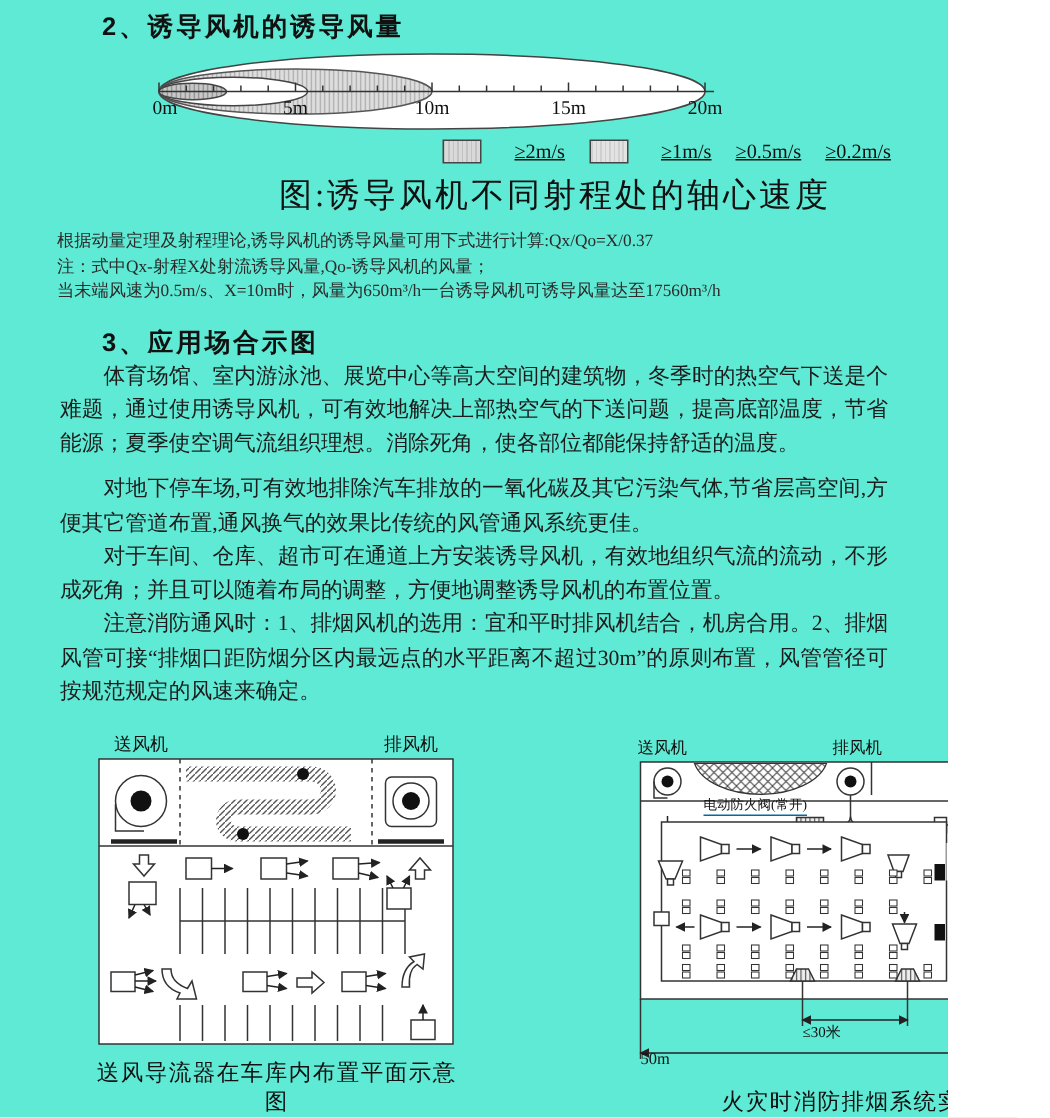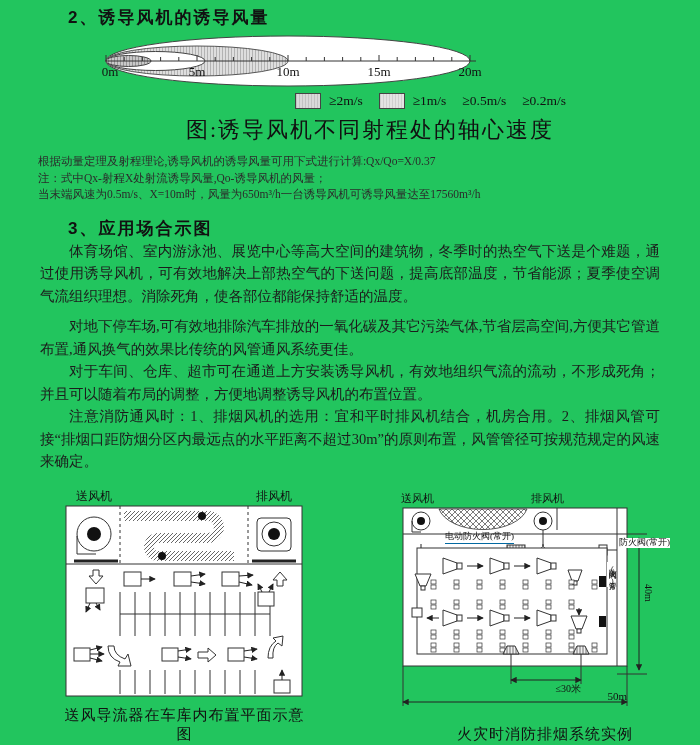--- a/index.html
+++ b/index.html
@@ -1,43 +1,43 @@
 <!DOCTYPE html>
 <html><head>
 <meta charset="utf-8">
 <style>
   html,body{margin:0;padding:0;background:#fff;}
-  .doc{position:relative;width:700px;height:745px;background:#22c55e;overflow:hidden;
+  .doc{position:relative;width:632px;height:745px;background:#5eead4;overflow:hidden;
        font-family:"Liberation Serif","DejaVu Serif",serif;color:#1a1a1a;}
   .h-sec{font-family:"Liberation Sans","DejaVu Sans",sans-serif;font-weight:bold;
          font-size:17px;letter-spacing:2px;color:#111;}
   #h2{margin:6px 0 0 68px;}
   #h3{margin:14px 0 0 68px;}
   .jet-wrap{margin:2px 16px 0 98px;width:384px;height:60px;}
   .legend{display:flex;align-items:center;gap:16px;margin:2px 0 0 295px;
           font-size:13.5px;color:#111;}
-  .lg-item{display:flex;align-items:center;gap:8px;}
+  .lg-item{display:flex;align-items:center;gap:22px;text-decoration:underline;}
   .lg-box{width:24px;height:14px;border:1px solid #444;
           background:repeating-linear-gradient(90deg,#c2c2c2 0 1px,#d9d9d9 1px 3px);}
   .lg-box.b2{background:repeating-linear-gradient(90deg,#cfcfcf 0 1px,#e3e3e3 1px 3px);}
   .cap-top{margin:6px 0 0 40px;width:660px;text-align:center;font-size:22px;
            letter-spacing:2px;color:#111;}
   .notes{margin:8px 0 0 38px;width:630px;font-size:11.5px;line-height:1.45;color:#2b2b2b;}
   .body-p{margin:0 40px;font-size:14.5px;line-height:1.55;text-align:justify;
           text-indent:2em;color:#1c1c1c;}
   .body-p.first{margin-top:8px;}
-  .figrow{display:flex;margin:15px 0 0 62px;gap:88px;height:256px;}
+  .figrow{display:flex;margin:15px 0 0 62px;gap:112px;height:256px;}
   .fig{position:relative;display:flex;flex-direction:column;height:256px;}
   .fig-cap{margin-top:auto;text-align:center;font-size:15px;letter-spacing:1px;color:#111;}
   .ovl{position:absolute;font-size:9px;color:#111;line-height:1.1;white-space:nowrap;}
   .ovl.ul{border-bottom:1px solid #0369a1;padding-bottom:1px;}
   .ovl.vert{writing-mode:vertical-rl;text-orientation:upright;letter-spacing:1px;
             font-size:8px;background:#fff;}
   .ovl.vdim{writing-mode:vertical-rl;font-size:10px;}
-  .ovl.cdim{text-align:right;font-size:10px;}
+  .ovl.cdim{text-align:left;font-size:10px;}
   svg text{font-family:"Liberation Serif","DejaVu Serif",serif;fill:#111;}
   .ln{stroke:#333;stroke-width:1;fill:none;}
   .thk{stroke:#222;stroke-width:3;fill:none;}
   .dash{stroke:#333;stroke-width:1;fill:none;stroke-dasharray:3 3;}
   .fw{fill:#fff;stroke:#333;stroke-width:1;}
   .fb{fill:#111;stroke:none;}
   .arr{stroke:#222;stroke-width:1;fill:none;}
 </style>
 </head>
 <body>
@@ -327,19 +327,19 @@
         <path class="ln" d="M8,178 V218 M232,178 V218"></path>
         <line class="arr" x1="8" y1="214" x2="232" y2="214" marker-start="url(#ah2)" marker-end="url(#ah2)"></line>
         <path class="ln" d="M232,46 H252 M222,186 H252"></path>
         <line class="arr" x1="244" y1="50" x2="244" y2="182" marker-start="url(#ah2)" marker-end="url(#ah2)"></line>
       </svg>
       <div class="ovl ul" style="left:50px;top:44px;">电动防火阀(常开)</div>
       <div class="ovl" style="left:224px;top:50px;background:#fff;">防火阀(常开)</div>
       <div class="ovl vert" style="left:212px;top:74px;">防火阀(常开)</div>
       <div class="ovl vdim" style="left:248px;top:96px;">40m</div>
       <div class="ovl cdim" style="left:116px;top:195px;width:70px;">≤30米</div>
-      <div class="ovl cdim" style="left:8px;top:202px;width:224px;font-size:11px;">50m</div>
+      <div class="ovl cdim" style="left:8px;top:212px;width:224px;font-size:11px;">50m</div>
       <div class="fig-cap">火灾时消防排烟系统实例</div>
     </div>
 
   </div>
 
 </div>
 
 </body></html>

